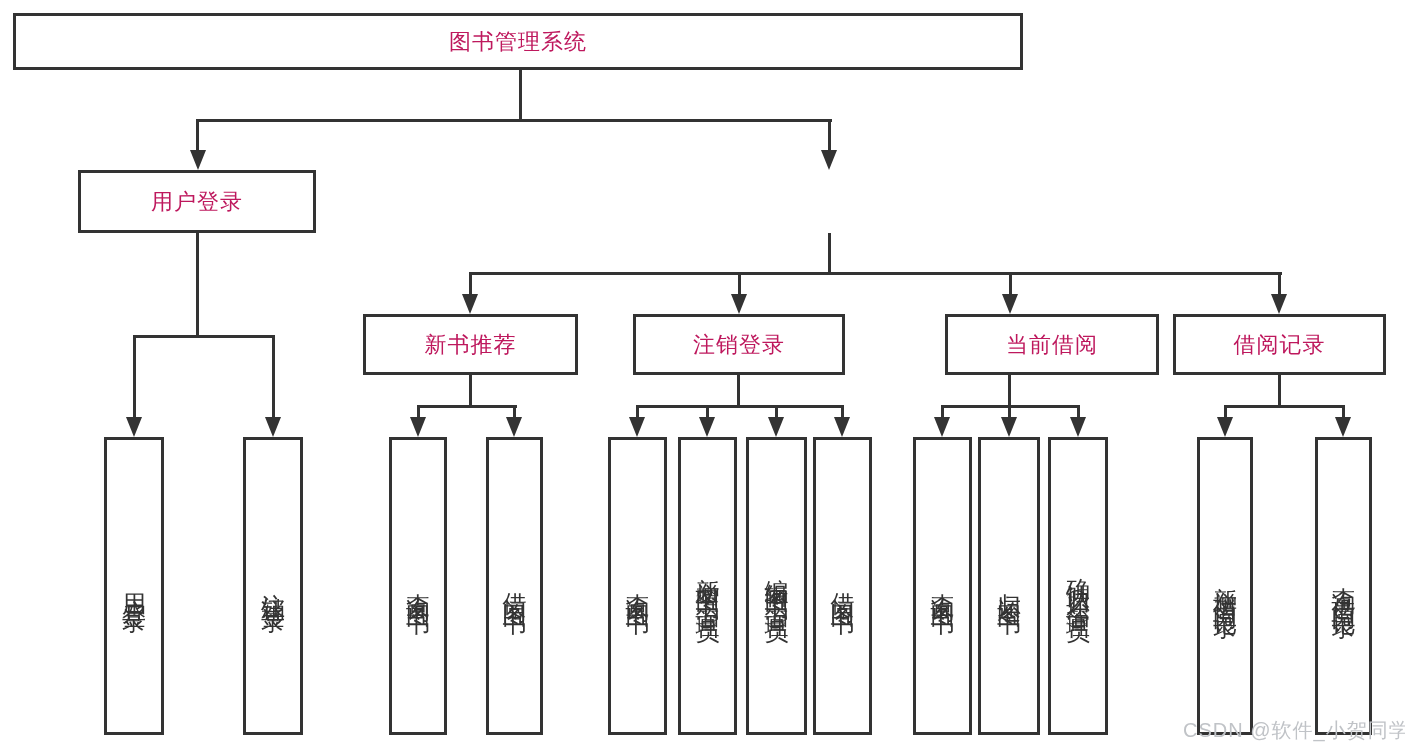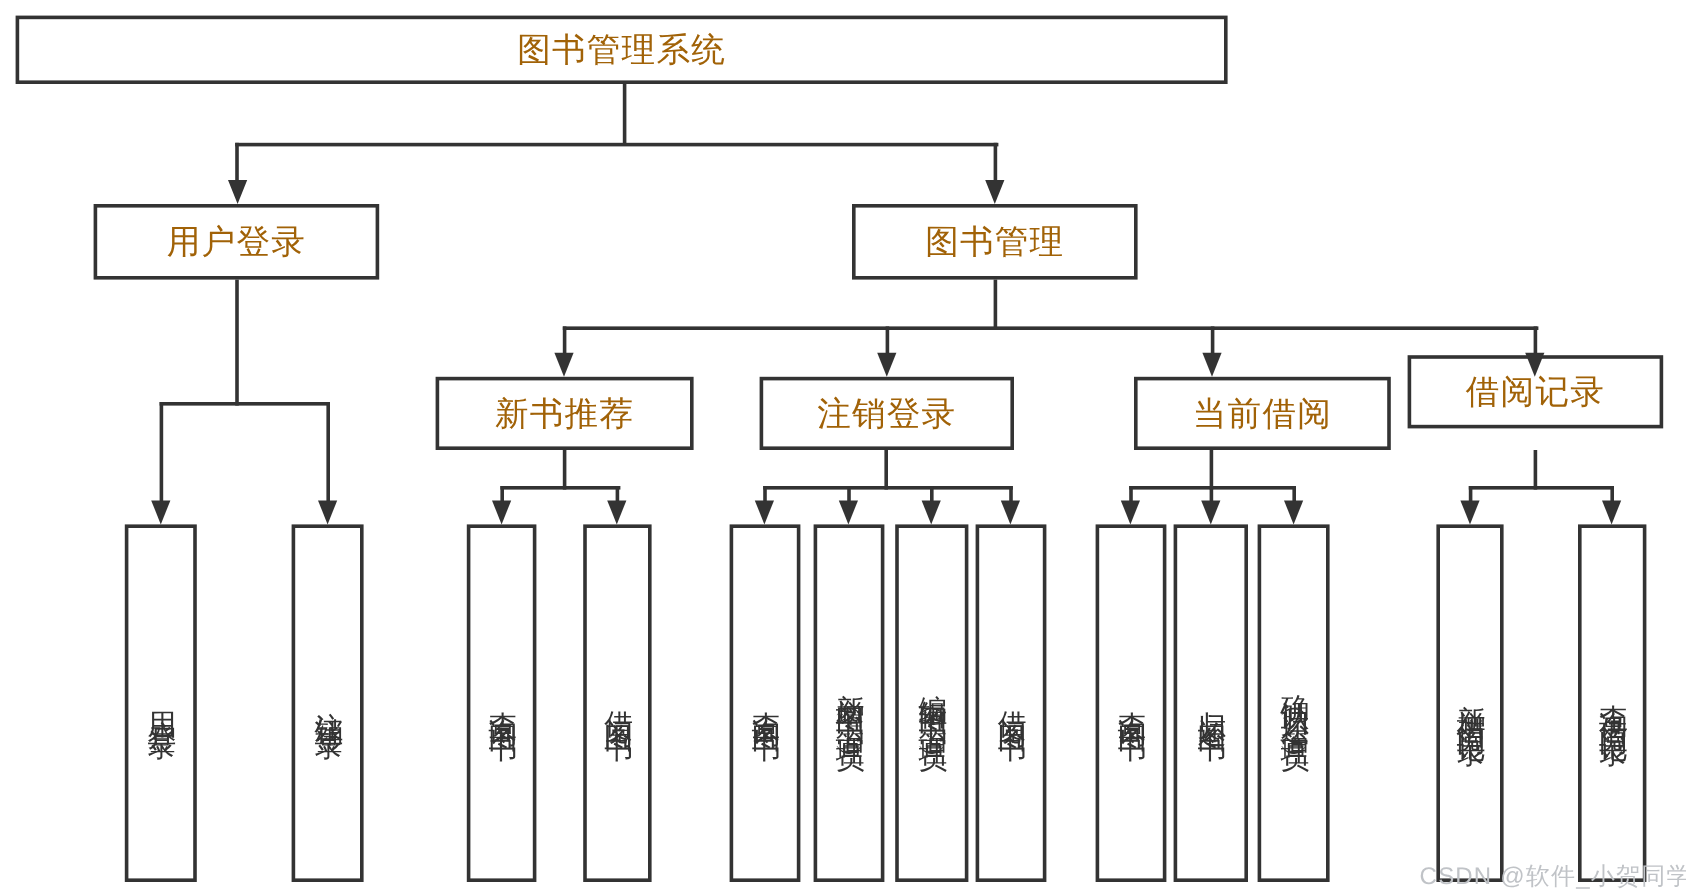--- a/index.html
+++ b/index.html
@@ -8,22 +8,22 @@
     width:1405px;height:747px;
     background:#ffffff;
     font-family:"Liberation Sans","DejaVu Sans",sans-serif;
     overflow:hidden;
   }
   .box{
     position:absolute;
     border:3px solid #333333;
     background:#ffffff;
     display:flex;align-items:center;justify-content:center;
-    color:#a16207;
-    font-size:28px;
+    color:#be185d;
+    font-size:22px;
     letter-spacing:1px;
     box-sizing:border-box;
   }
   .vbox{
     position:absolute;
     border:3px solid #333333;
     background:#ffffff;
     display:flex;align-items:center;justify-content:center;
     color:#333333;
     box-sizing:border-box;
@@ -59,34 +59,31 @@
 
 <div id="canvas">
 
   <div class="box" style="left:13px;top:13px;width:1010px;height:57px;">
     <span>图书管理系统</span>
   </div>
 
   <div class="box" style="left:78px;top:170px;width:238px;height:63px;">
     <span>用户登录</span>
   </div>
-  <div class="box" style="left:710px;top:170px;width:238px;height:63px;">
-    <span>图书管理</span>
-  </div>
 
   <div class="box" style="left:363px;top:314px;width:215px;height:61px;">
     <span>新书推荐</span>
   </div>
   <div class="box" style="left:633px;top:314px;width:212px;height:61px;">
     <span>注销登录</span>
   </div>
   <div class="box" style="left:903px;top:314px;width:214px;height:61px;margin-left:42px;">
     <span>当前借阅</span>
   </div>
-  <div class="box" style="left:1173px;top:296px;width:213px;height:61px;">
+  <div class="box" style="left:1173px;top:314px;width:213px;height:61px;">
     <span>借阅记录</span>
   </div>
 
   <div class="vbox" style="left:104px;top:437px;width:60px;height:298px;">
     <span class="vtext">用户登录</span>
   </div>
   <div class="vbox" style="left:243px;top:437px;width:60px;height:298px;">
     <span class="vtext">注销登录</span>
   </div>
 

